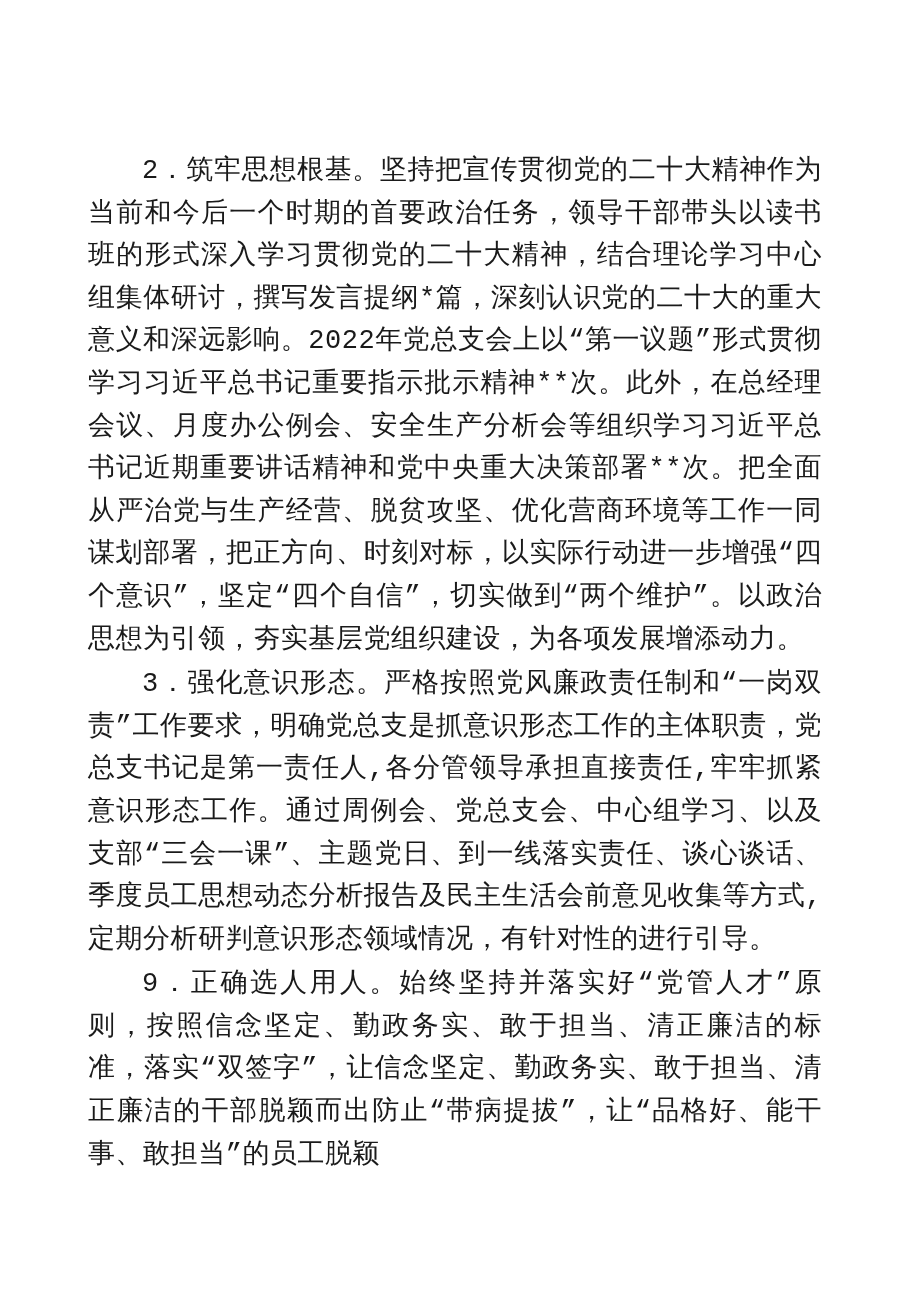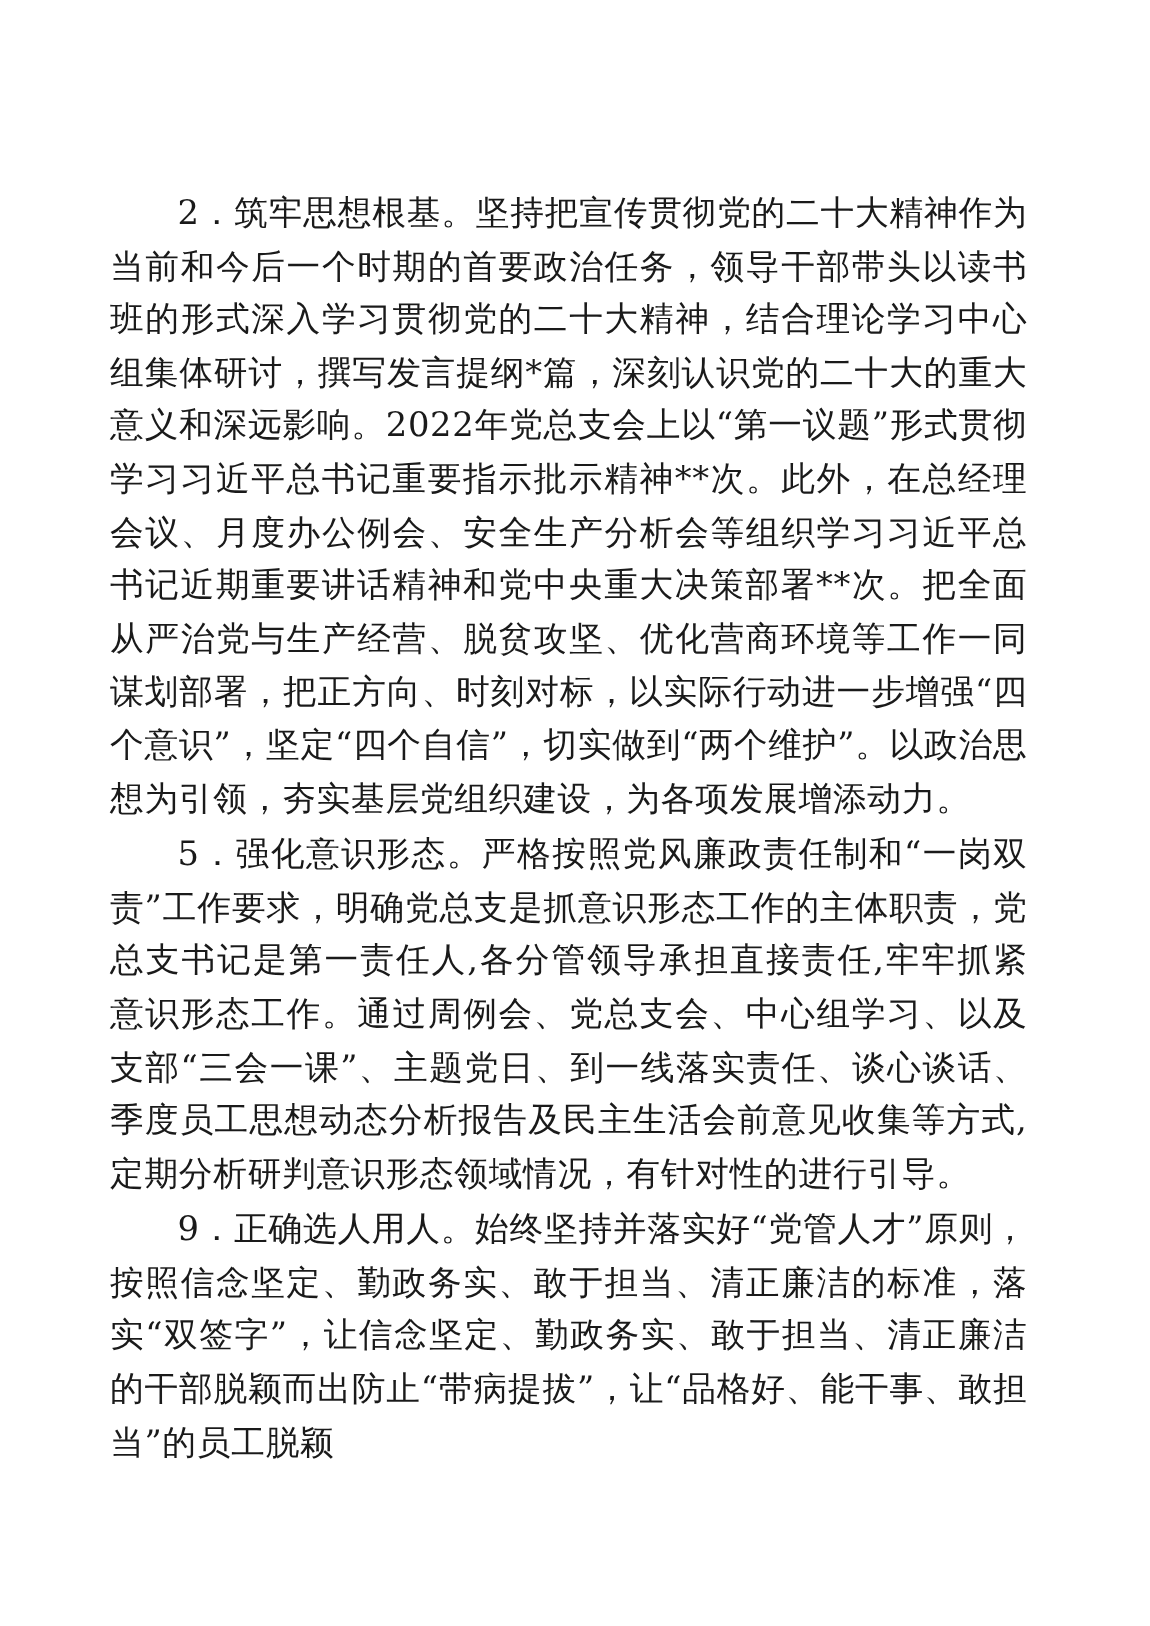--- a/index.html
+++ b/index.html
@@ -29,32 +29,33 @@
     margin: 0 0 0 0;
     padding: 0;
     text-indent: 2em;
     font-size: 27px;
     line-height: 42.6px;
     color: #1a1a1a;
     text-align: justify;
     text-justify: inter-ideograph;
     letter-spacing: 0.02em;
     font-weight: 400;
+    font-family: Liberation Mono, monospace;
     -webkit-font-smoothing: antialiased;
   }
   .para + .para {
     margin-top: 2px;
   }
   
   .doc-body {
     color: #1c1c1c;
   }
 </style>
 </head>
 <body>
 
 <div class="page">
   <div class="doc-body">
     <p class="para">2．筑牢思想根基。坚持把宣传贯彻党的二十大精神作为当前和今后一个时期的首要政治任务，领导干部带头以读书班的形式深入学习贯彻党的二十大精神，结合理论学习中心组集体研讨，撰写发言提纲*篇，深刻认识党的二十大的重大意义和深远影响。2022年党总支会上以“第一议题”形式贯彻学习习近平总书记重要指示批示精神**次。此外，在总经理会议、月度办公例会、安全生产分析会等组织学习习近平总书记近期重要讲话精神和党中央重大决策部署**次。把全面从严治党与生产经营、脱贫攻坚、优化营商环境等工作一同谋划部署，把正方向、时刻对标，以实际行动进一步增强“四个意识”，坚定“四个自信”，切实做到“两个维护”。以政治思想为引领，夯实基层党组织建设，为各项发展增添动力。</p>
-    <p class="para">5．强化意识形态。严格按照党风廉政责任制和“一岗双责”工作要求，明确党总支是抓意识形态工作的主体职责，党总支书记是第一责任人,各分管领导承担直接责任,牢牢抓紧意识形态工作。通过周例会、党总支会、中心组学习、以及支部“三会一课”、主题党日、到一线落实责任、谈心谈话、季度员工思想动态分析报告及民主生活会前意见收集等方式,定期分析研判意识形态领域情况，有针对性的进行引导。</p>
+    <p class="para">3．强化意识形态。严格按照党风廉政责任制和“一岗双责”工作要求，明确党总支是抓意识形态工作的主体职责，党总支书记是第一责任人,各分管领导承担直接责任,牢牢抓紧意识形态工作。通过周例会、党总支会、中心组学习、以及支部“三会一课”、主题党日、到一线落实责任、谈心谈话、季度员工思想动态分析报告及民主生活会前意见收集等方式,定期分析研判意识形态领域情况，有针对性的进行引导。</p>
     <p class="para">9．正确选人用人。始终坚持并落实好“党管人才”原则，按照信念坚定、勤政务实、敢于担当、清正廉洁的标准，落实“双签字”，让信念坚定、勤政务实、敢于担当、清正廉洁的干部脱颖而出防止“带病提拔”，让“品格好、能干事、敢担当”的员工脱颖</p>
   </div>
 </div>
 
 </body></html>

